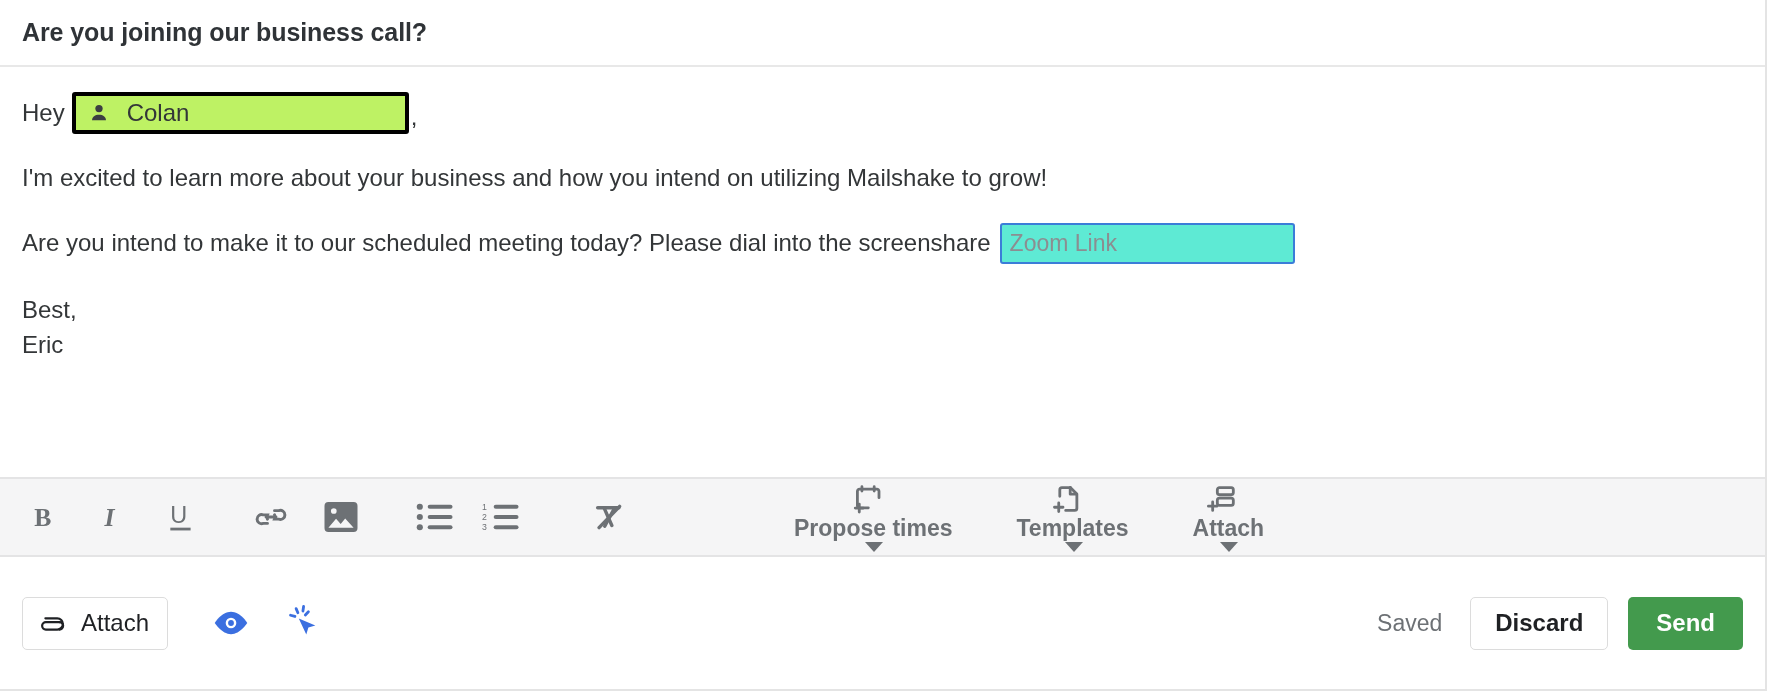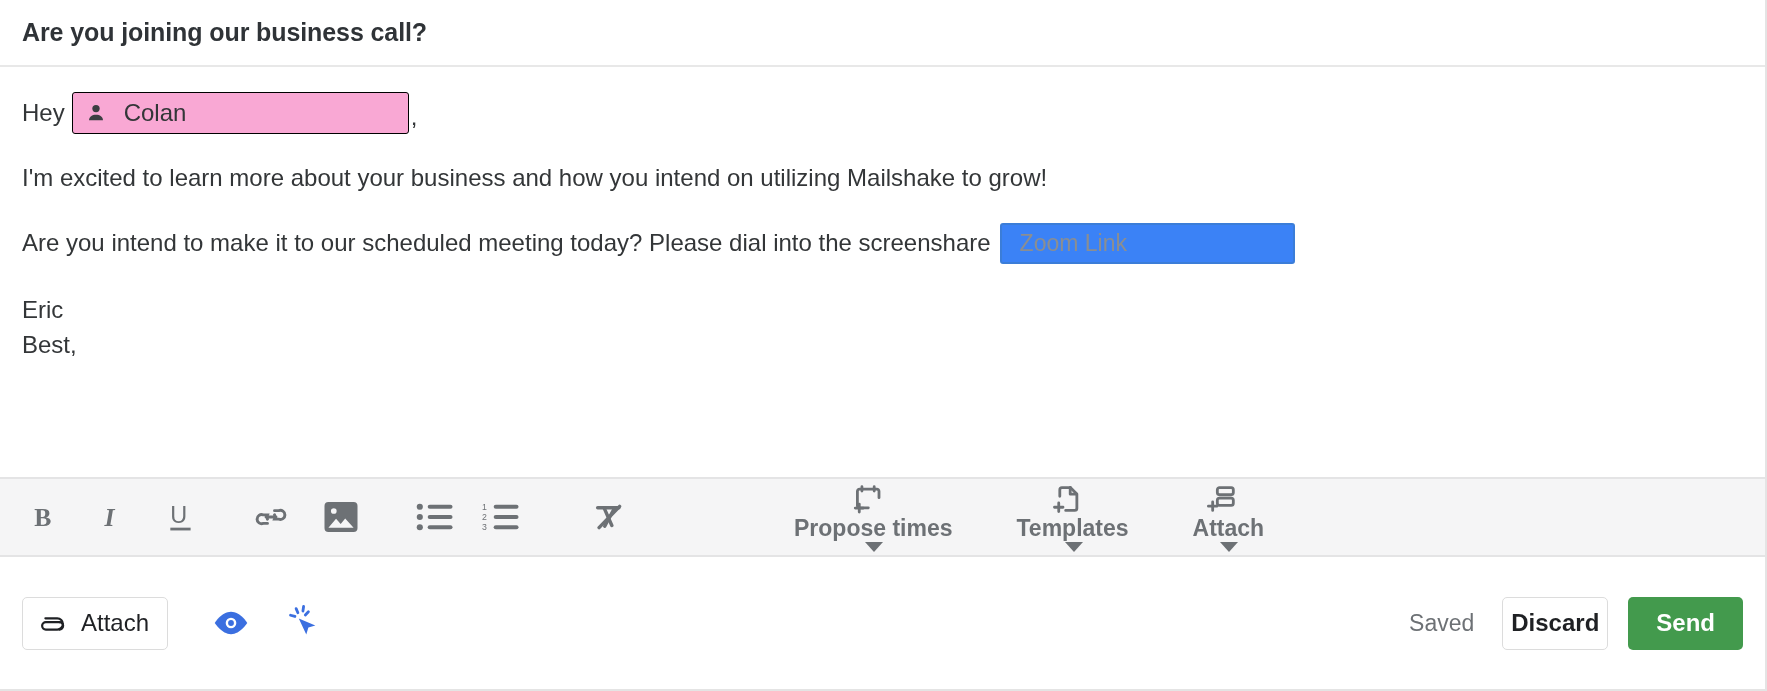--- a/index.html
+++ b/index.html
@@ -58,22 +58,22 @@
     margin-bottom: 26px;
   }
   .greet-word {
     font-size: 24px;
     color: #333638;
     margin-right: 7px;
   }
   .merge-chip {
     display: inline-flex;
     align-items: center;
-    background: #f9a8d4;
-    border: 1px solid #000000;
+    background: #bef264;
+    border: 4px solid #000000;
     border-radius: 3px;
     height: 42px;
     box-sizing: border-box;
     width: 337px;
     padding: 0 12px;
   }
   .merge-chip .person-icon {
     width: 22px;
     height: 22px;
     margin-right: 17px;
@@ -103,25 +103,25 @@
     color: #333638;
     margin-right: 9px;
     white-space: nowrap;
   }
   .zoom-input {
     width: 295px;
     height: 41px;
     box-sizing: border-box;
     border: 2px solid #3b7dd8;
     border-radius: 3px;
-    background: #3b82f6;
+    background: #5eead4;
     font-family: "Liberation Sans", sans-serif;
     font-size: 23px;
     color: #333638;
-    padding: 0 18px;
+    padding: 0 8px;
     outline: none;
   }
   .zoom-input::placeholder { color: #8b8e91; opacity: 1; }
   .sig-line {
     font-size: 24px;
     color: #333638;
     line-height: 1.43;
   }
 
   
@@ -204,21 +204,21 @@
   .discard-btn {
     height: 53px;
     box-sizing: border-box;
     border: 1px solid #dcdcdc;
     border-radius: 5px;
     background: #ffffff;
     font-family: "Liberation Sans", sans-serif;
     font-size: 24px;
     font-weight: bold;
     color: #1f2124;
-    padding: 0 8px;
+    padding: 0 24px;
     cursor: pointer;
     margin-right: 20px;
     text-align: right;
   }
   .send-btn {
     height: 53px;
     box-sizing: border-box;
     border: none;
     border-radius: 5px;
     background: #439a4d;
@@ -255,22 +255,22 @@
       <span class="greet-comma">,</span>
     </div>
 
     <p class="para para-1">I'm excited to learn more about your business and how you intend on utilizing Mailshake to grow!</p>
 
     <div class="line-meeting">
       <span class="meeting-text">Are you intend to make it to our scheduled meeting today? Please dial into the screenshare</span>
       <input class="zoom-input" type="text" placeholder="Zoom Link" style="">
     </div>
 
+    <div class="sig-line">Best,</div>
     <div class="sig-line">Eric</div>
-    <div class="sig-line">Best,</div>
   </div>
 
   <div class="format-toolbar">
 
     <div class="tb-btn" style="width:46px;height:46px;">
       <svg class="tb-icon" width="26" height="30" viewBox="0 0 24 28" fill="#6d7175" aria-hidden="true">
         <text x="2" y="22" font-family="Liberation Serif, serif" font-size="24" font-weight="bold" fill="#6d7175">B</text>
       </svg>
     </div>
 

